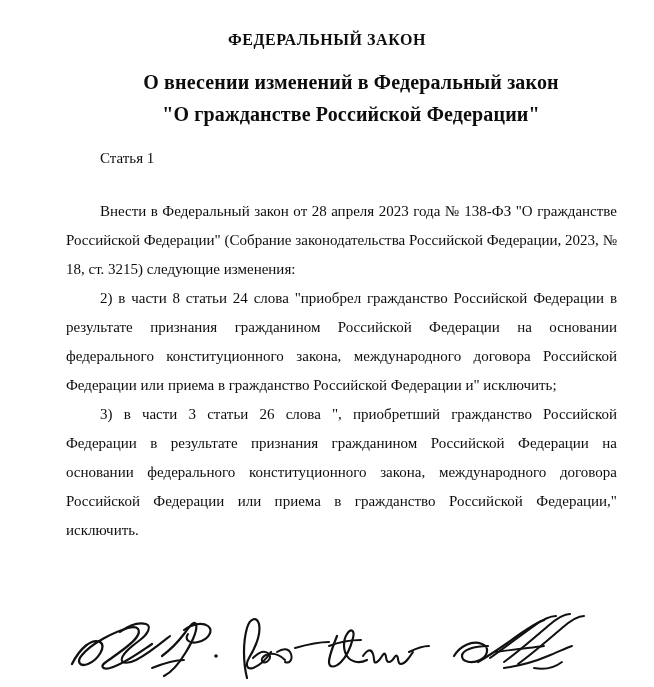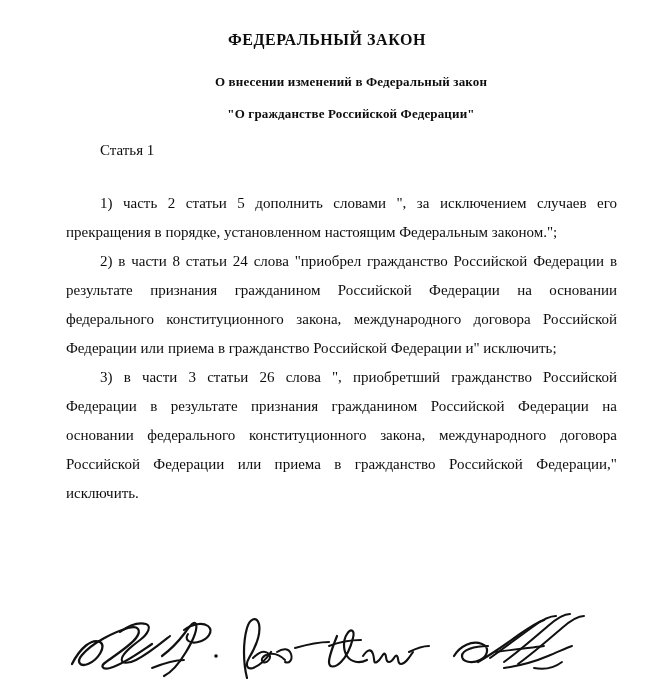--- a/index.html
+++ b/index.html
@@ -32,35 +32,35 @@
     text-align: center;
   }
   .doc-title {
     font-size: 16px;
     font-weight: bold;
     letter-spacing: 0.55px;
     line-height: 20px;
     margin: 0;
   }
   .doc-subtitle {
-    font-size: 13px;
+    font-size: 20px;
     font-weight: bold;
     letter-spacing: 0.15px;
     line-height: 20px;
     margin: 0;
     padding-left: 48px;
   }
   .sub-1 { margin-top: 22px; }
   .sub-2 { margin-top: 12px; }
 
   
   .body-wrap {
     position: absolute;
     left: 66px;
-    top: 136px;
+    top: 144px;
     width: 551px;
   }
   .article-heading {
     font-size: 15px;
     line-height: 29px;
     margin: 0 0 24px 0;
     text-indent: 34px;
     text-align: left;
   }
   p.para {
@@ -98,22 +98,22 @@
   <div class="title-block">
     <div class="doc-title">ФЕДЕРАЛЬНЫЙ ЗАКОН</div>
     <div class="doc-subtitle sub-1">О внесении изменений в Федеральный закон</div>
     <div class="doc-subtitle sub-2">"О гражданстве Российской Федерации"</div>
   </div>
 
   <div class="body-wrap">
 
     <div class="article-heading">Статья 1</div>
 
+    <p class="para">Внести в Федеральный закон от 28 апреля 2023 года № 138-ФЗ "О гражданстве Российской Федерации" (Собрание законодательства Российской Федерации, 2023, № 18, ст. 3215) следующие изменения:</p>
 
-    <p class="para">1) часть 2 статьи 5 дополнить словами ", за исключением случаев его прекращения в порядке, установленном настоящим Федеральным законом.";</p>
 
     <p class="para">2) в части 8 статьи 24 слова "приобрел гражданство Российской Федерации в результате признания гражданином Российской Федерации на основании федерального конституционного закона, международного договора Российской Федерации или приема в гражданство Российской Федерации и" исключить;</p>
 
     <p class="para">3) в части 3 статьи 26 слова ", приобретший гражданство Российской Федерации в результате признания гражданином Российской Федерации на основании федерального конституционного закона, международного договора Российской Федерации или приема в гражданство Российской Федерации," исключить.</p>
 
   </div>
 
   <div class="signatures">
 
     <div class="sig sig-1">

